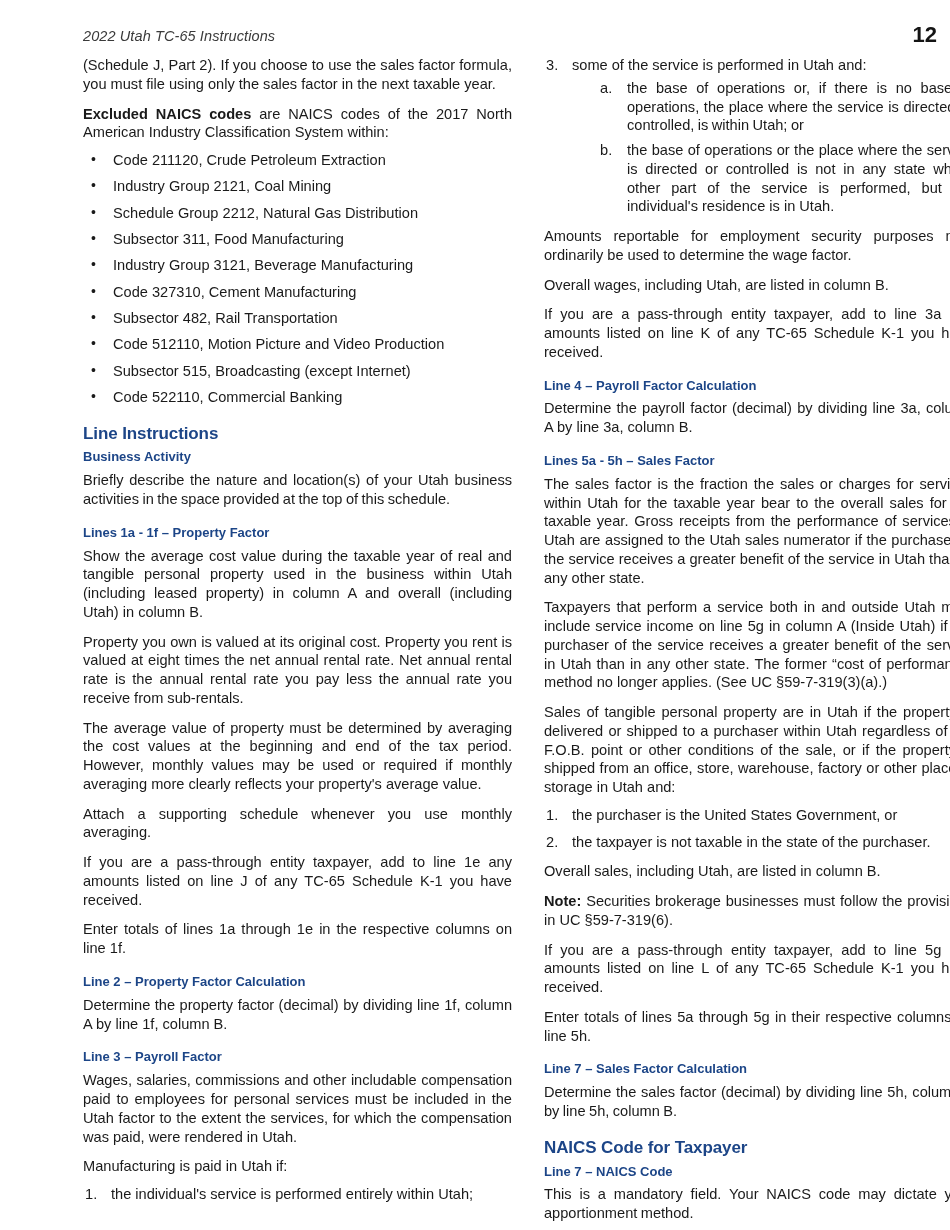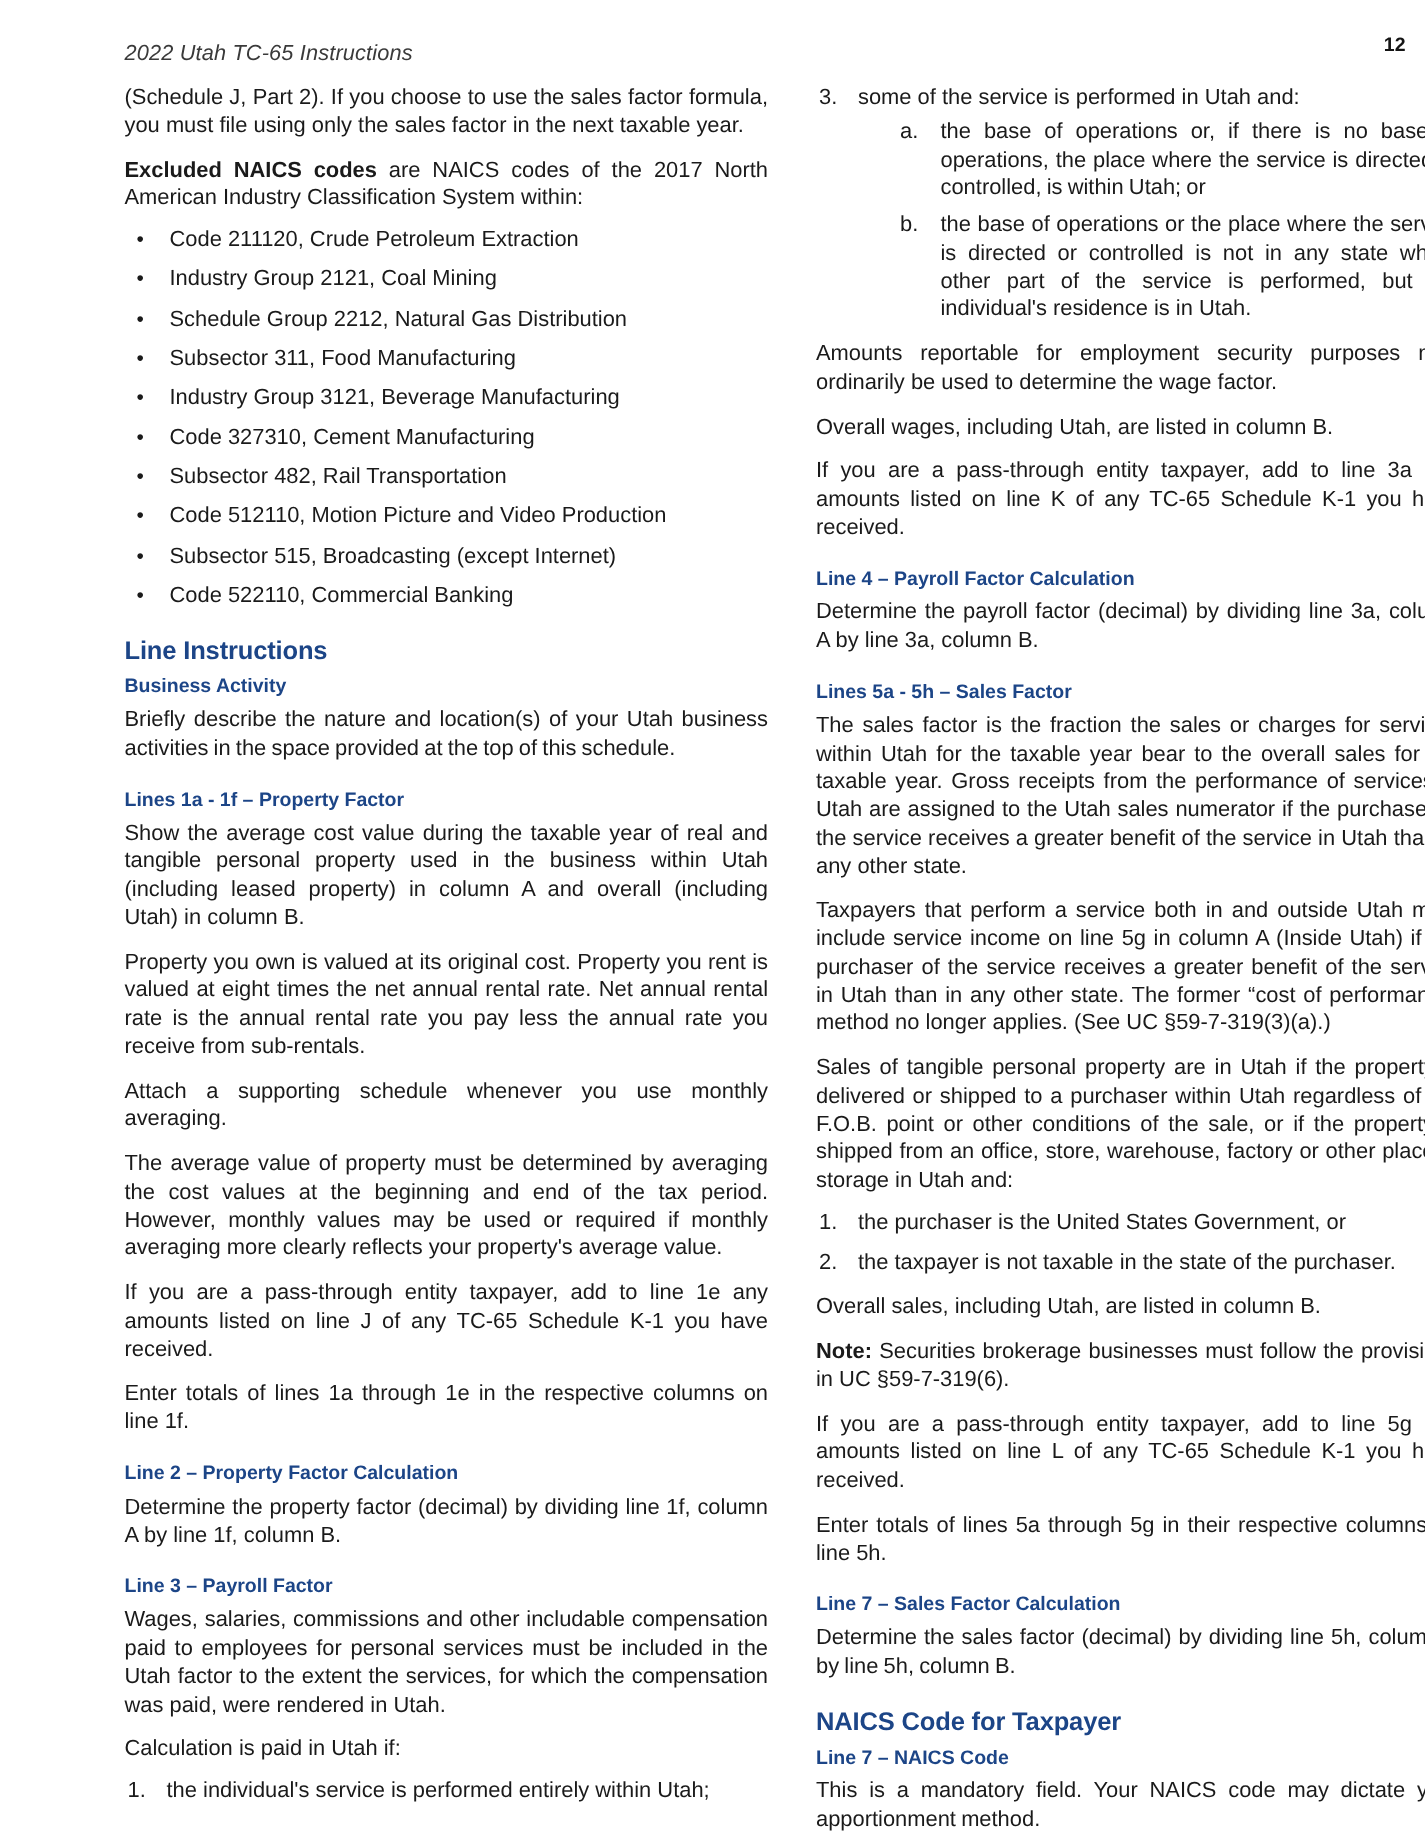--- a/index.html
+++ b/index.html
@@ -30,21 +30,21 @@
     height: 30px;
   }
   .runhead-title {
     font-style: italic;
     font-size: 14.5px;
     color: #3a3a3a;
     letter-spacing: 0.1px;
     padding-top: 6px;
   }
   .runhead-page {
-    font-size: 13px;
+    font-size: 22px;
     font-weight: 700;
     color: #141414;
     padding-right: 4px;
     padding-top: 0px;
   }
 
   
   .columns {
     display: flex;
     gap: 32px;
@@ -187,31 +187,31 @@
       </ul>
 
       <h1 class="sec">Line Instructions</h1>
 
       <h2 class="sub">Business Activity</h2>
       <p class="body narrow">Briefly describe the nature and location(s) of your Utah business activities in the space provided at the top of this schedule.</p>
 
       <h2 class="sub spaced">Lines 1a - 1f – Property Factor</h2>
       <p class="body">Show the average cost value during the taxable year of real and tangible personal property used in the business within Utah (including leased property) in column A and overall (including Utah) in column B.</p>
       <p class="body">Property you own is valued at its original cost. Property you rent is valued at eight times the net annual rental rate. Net annual rental rate is the annual rental rate you pay less the annual rate you receive from sub-rentals.</p>
+      <p class="body">The average value of property must be determined by averaging the cost values at the beginning and end of the tax period. However, monthly values may be used or required if monthly averaging more clearly reflects your property's average value.</p>
       <p class="body narrow">Attach a supporting schedule whenever you use monthly averaging.</p>
-      <p class="body">The average value of property must be determined by averaging the cost values at the beginning and end of the tax period. However, monthly values may be used or required if monthly averaging more clearly reflects your property's average value.</p>
       <p class="body">If you are a pass-through entity taxpayer, add to line 1e any amounts listed on line J of any TC-65 Schedule K-1 you have received.</p>
       <p class="body">Enter totals of lines 1a through 1e in the respective columns on line 1f.</p>
 
       <h2 class="sub spaced">Line 2 –  Property Factor Calculation</h2>
       <p class="body">Determine the property factor (decimal) by dividing line 1f, column A by line 1f, column B.</p>
 
       <h2 class="sub spaced">Line 3 –  Payroll Factor</h2>
       <p class="body">Wages, salaries, commissions and other includable compensation paid to employees for personal services must be included in the Utah factor to the extent the services, for which the compensation was paid, were rendered in Utah.</p>
-      <p class="body tight">Calculation is paid in Utah if:</p>
+      <p class="body tight">Manufacturing is paid in Utah if:</p>
 
       <ol class="numlist">
         <li class="nopad">the individual's service is performed entirely within Utah;</li>
 
       </ol>
 
     </div>
 
     <div class="col">
 

